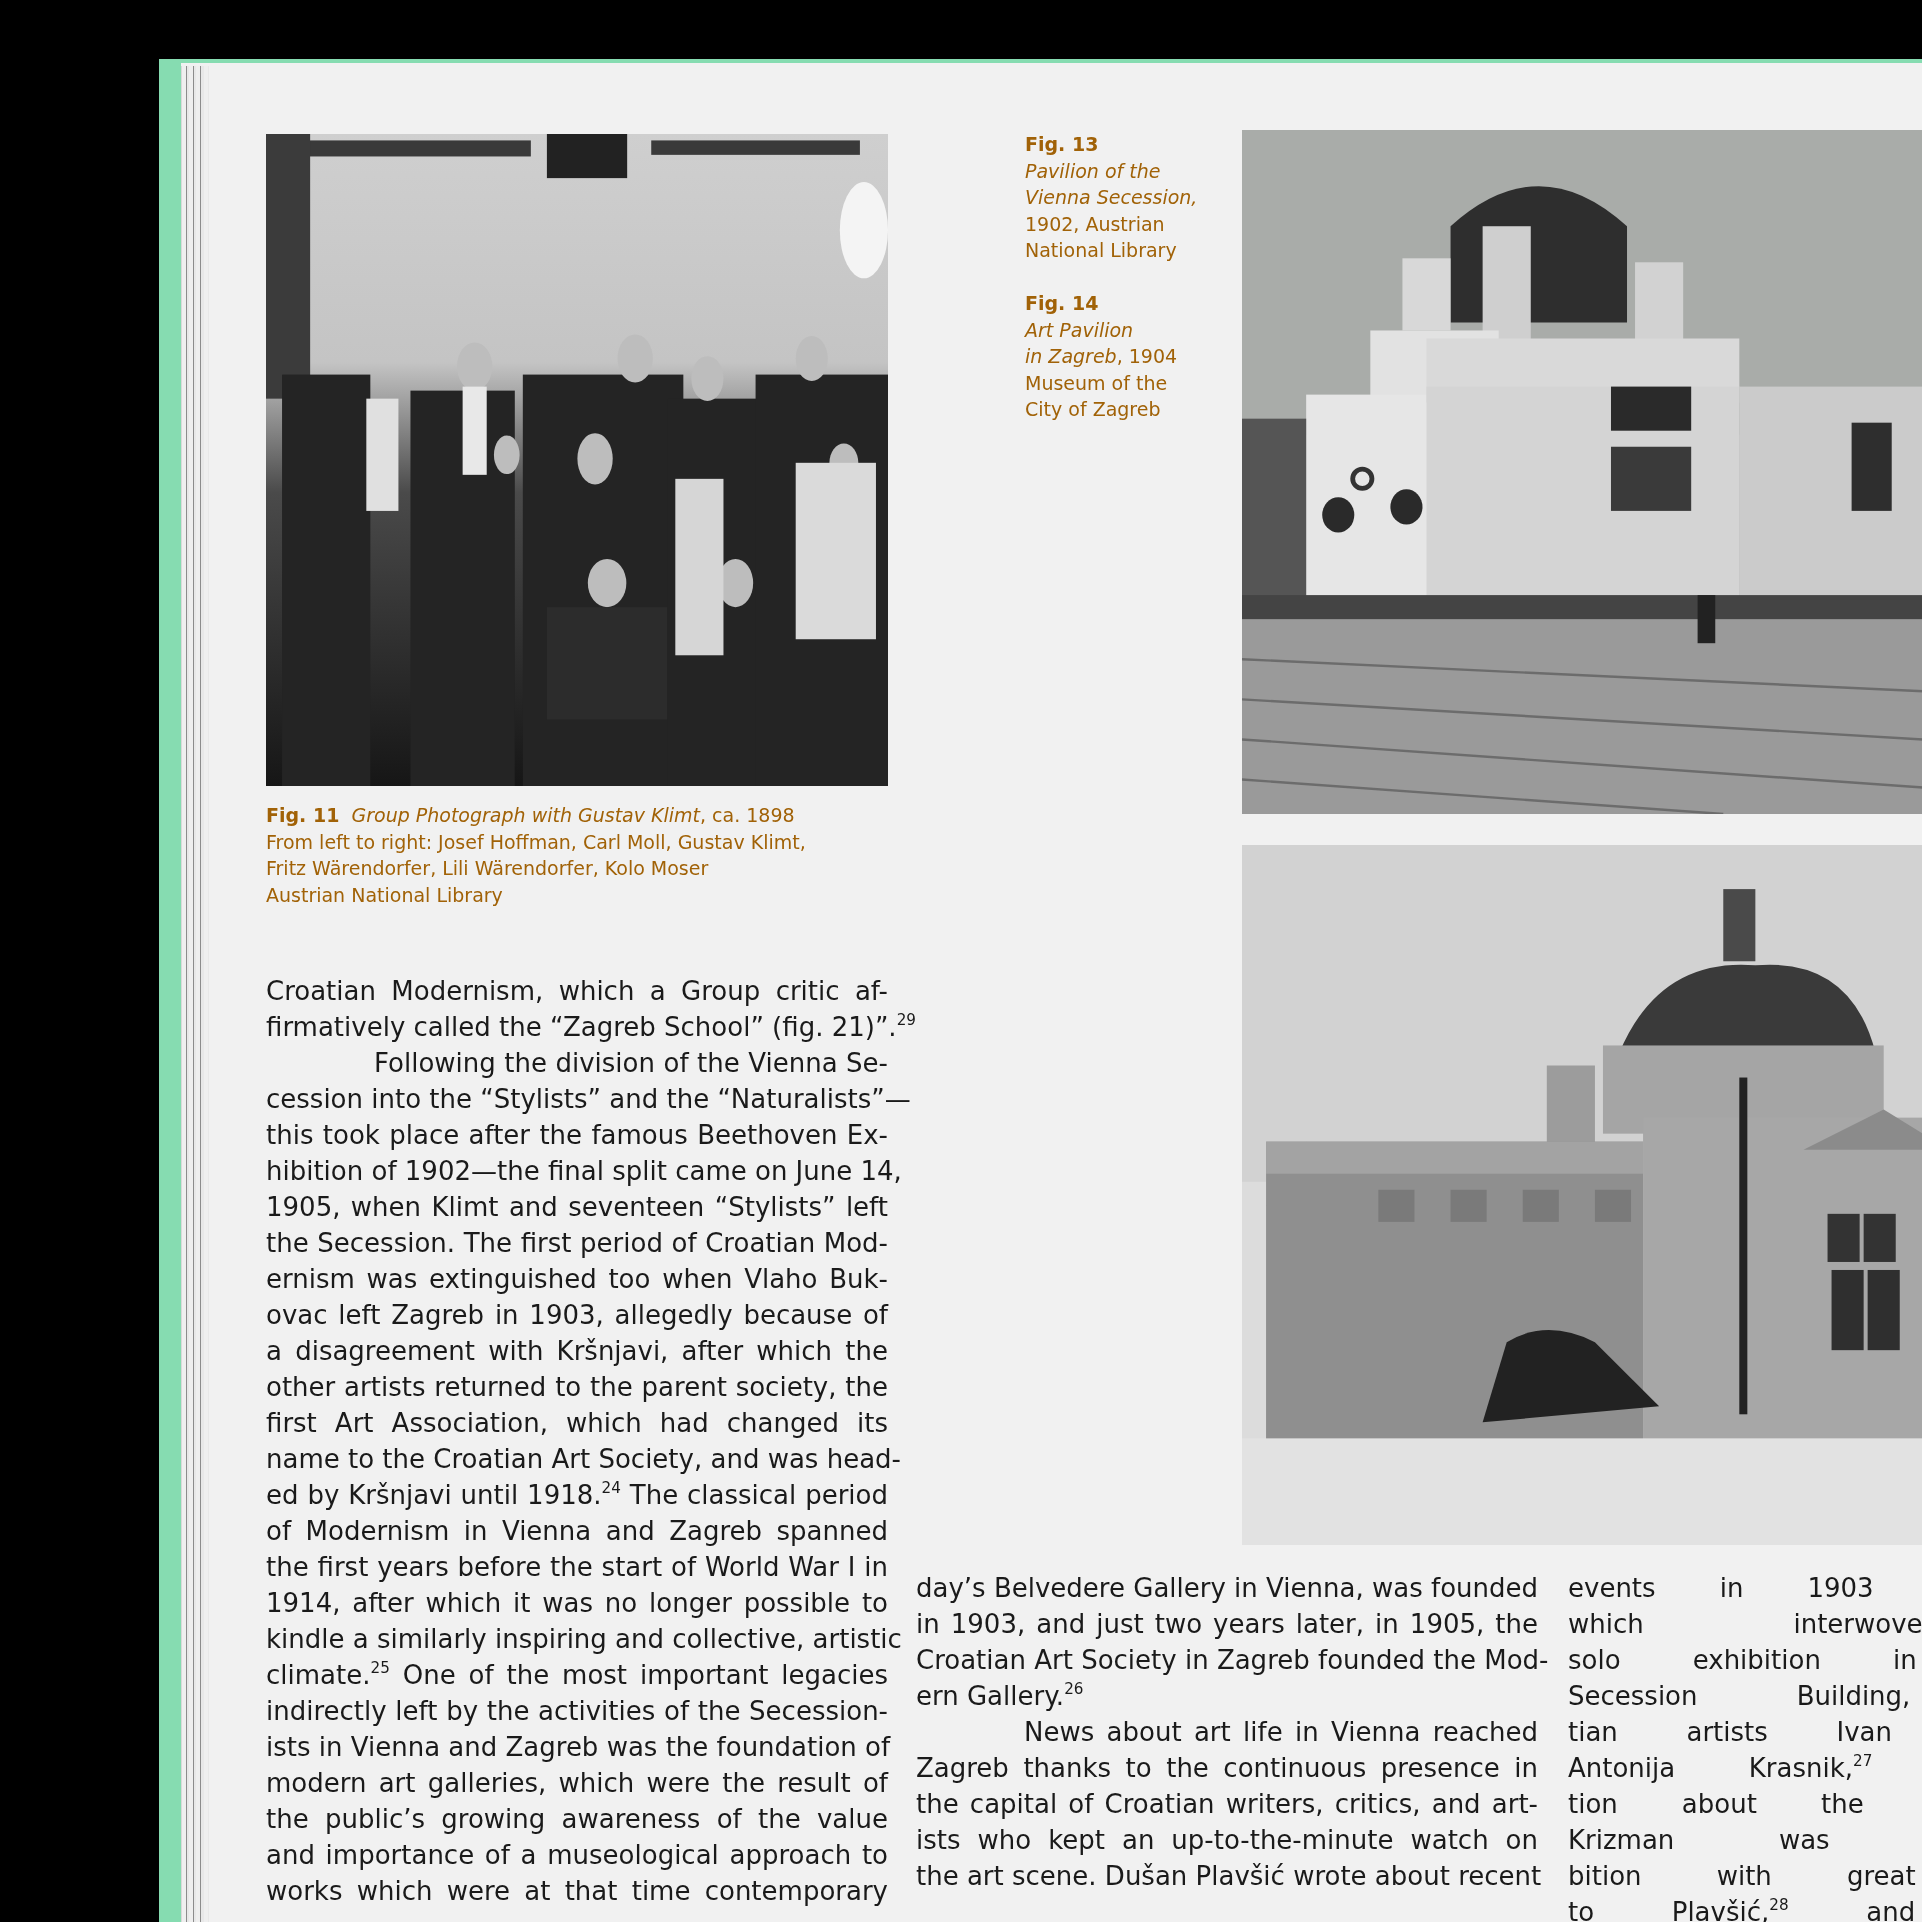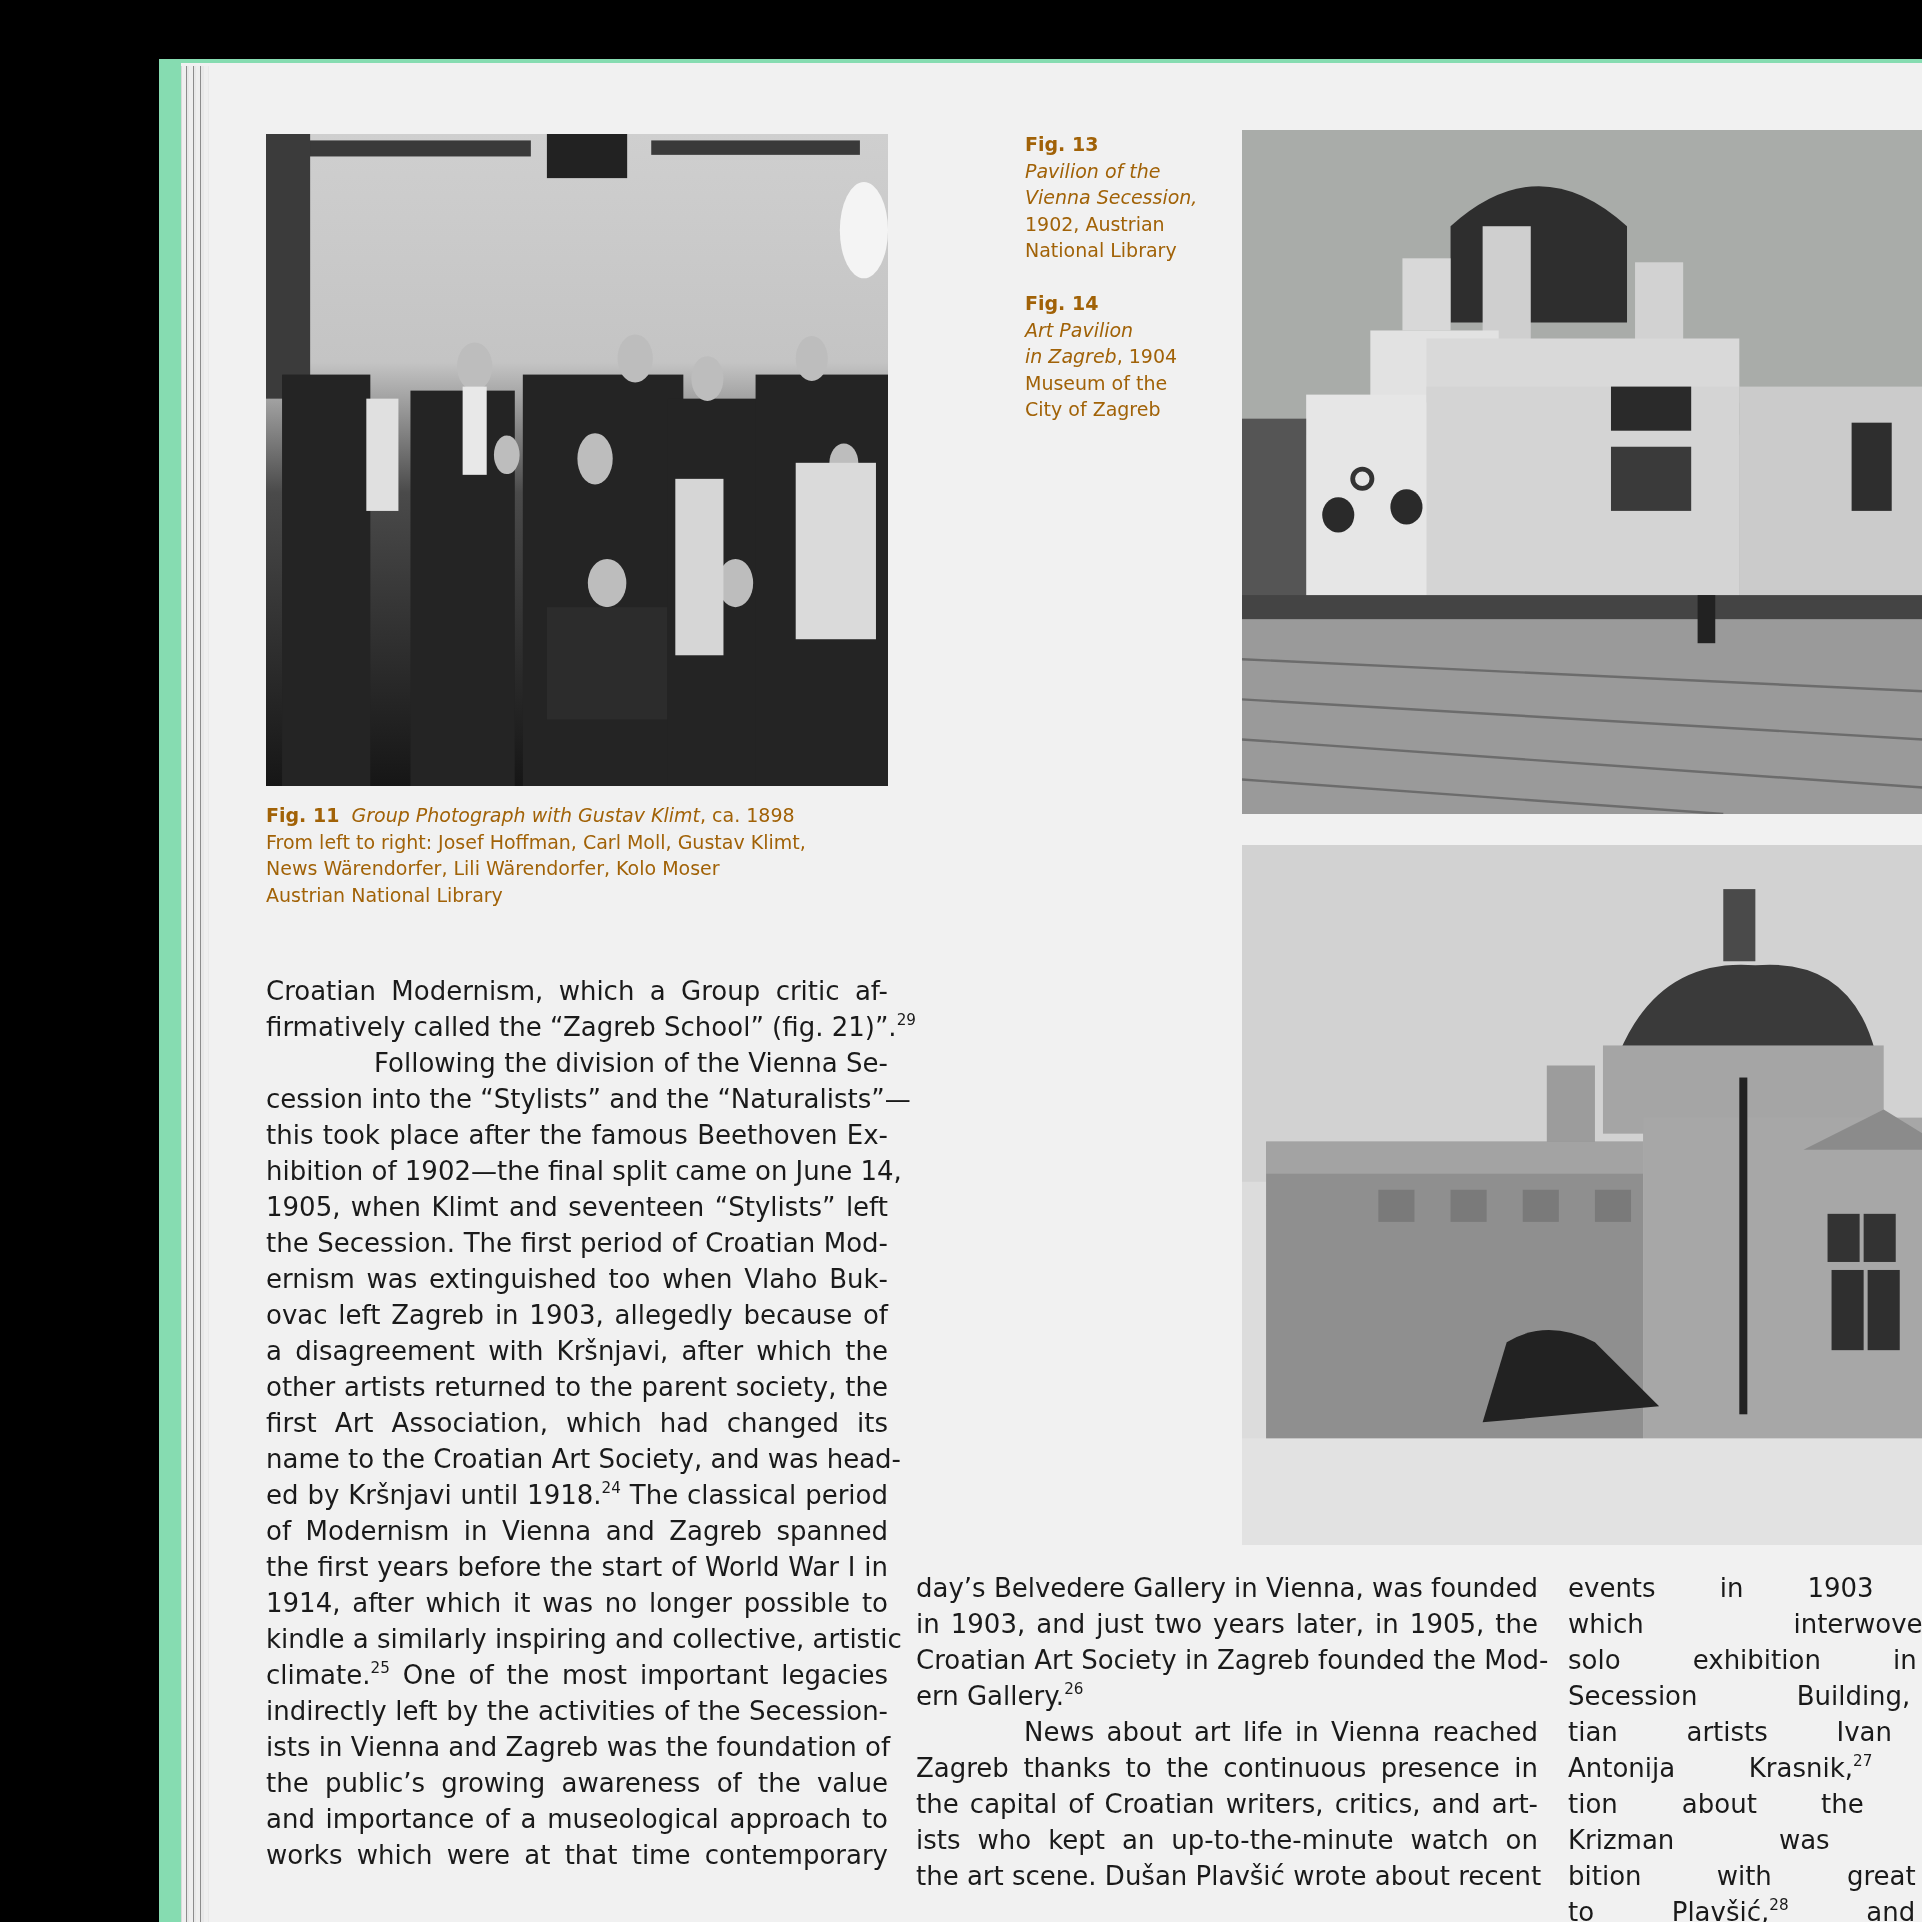--- a/index.html
+++ b/index.html
@@ -97,21 +97,21 @@
     <rect x="350" y="590" width="150" height="140" fill="#2c2c2c"></rect>
   </svg>
 </div>
 
 <div class="caption" id="fig11-caption">
   <span class="line">
     <span class="fig-label">Fig. 11</span>&nbsp;
     <span class="title">Group Photograph with Gustav Klimt</span><span>, ca. 1898</span>
   </span>
   <span class="line">From left to right: Josef Hoffman, Carl Moll, Gustav Klimt,</span>
-  <span class="line">News Wärendorfer, Lili Wärendorfer, Kolo Moser</span>
+  <span class="line">Fritz Wärendorfer, Lili Wärendorfer, Kolo Moser</span>
   <span class="line">Austrian National Library</span>
 </div>
 
 <div class="caption" id="fig13-caption">
   <span class="line fig-label">Fig. 13</span>
   <span class="line title">Pavilion of the</span>
   <span class="line title">Vienna Secession,</span>
   <span class="line">1902, Austrian</span>
   <span class="line">National Library</span>
 </div>
@@ -201,20 +201,21 @@
     <span class="line"><span>first Art Association, which had changed its</span></span>
     <span class="line"><span>name to the Croatian Art Society, and was head-</span></span>
     <span class="line"><span>ed by Kršnjavi until 1918.</span><sup>24</sup> The classical period</span>
     <span class="line"><span>of Modernism in Vienna and Zagreb spanned</span></span>
     <span class="line"><span>the first years before the start of World War I in</span></span>
     <span class="line"><span>1914, after which it was no longer possible to</span></span>
     <span class="line"><span>kindle a similarly inspiring and collective, artistic</span></span>
     <span class="line"><span>climate.</span><sup>25</sup> One of the most important legacies</span>
     <span class="line"><span>indirectly left by the activities of the Secession-</span></span>
     <span class="line"><span>ists in Vienna and Zagreb was the foundation of</span></span>
+    <span class="line"><span>modern art galleries, which were the result of</span></span>
     <span class="line"><span>the public’s growing awareness of the value</span></span>
     <span class="line"><span>and importance of a museological approach to</span></span>
     <span class="line"><span>works which were at that time contemporary</span></span>
   </div>
 <div class="col" id="col-mid">
     <span class="line"><span>day’s Belvedere Gallery in Vienna, was founded</span></span>
     <span class="line"><span>in 1903, and just two years later, in 1905, the</span></span>
     <span class="line"><span>Croatian Art Society in Zagreb founded the Mod-</span></span>
     <span class="line last"><span>ern Gallery.</span><sup>26</sup></span>
     <span class="line indent"><span>News about art life in Vienna reached</span></span>

